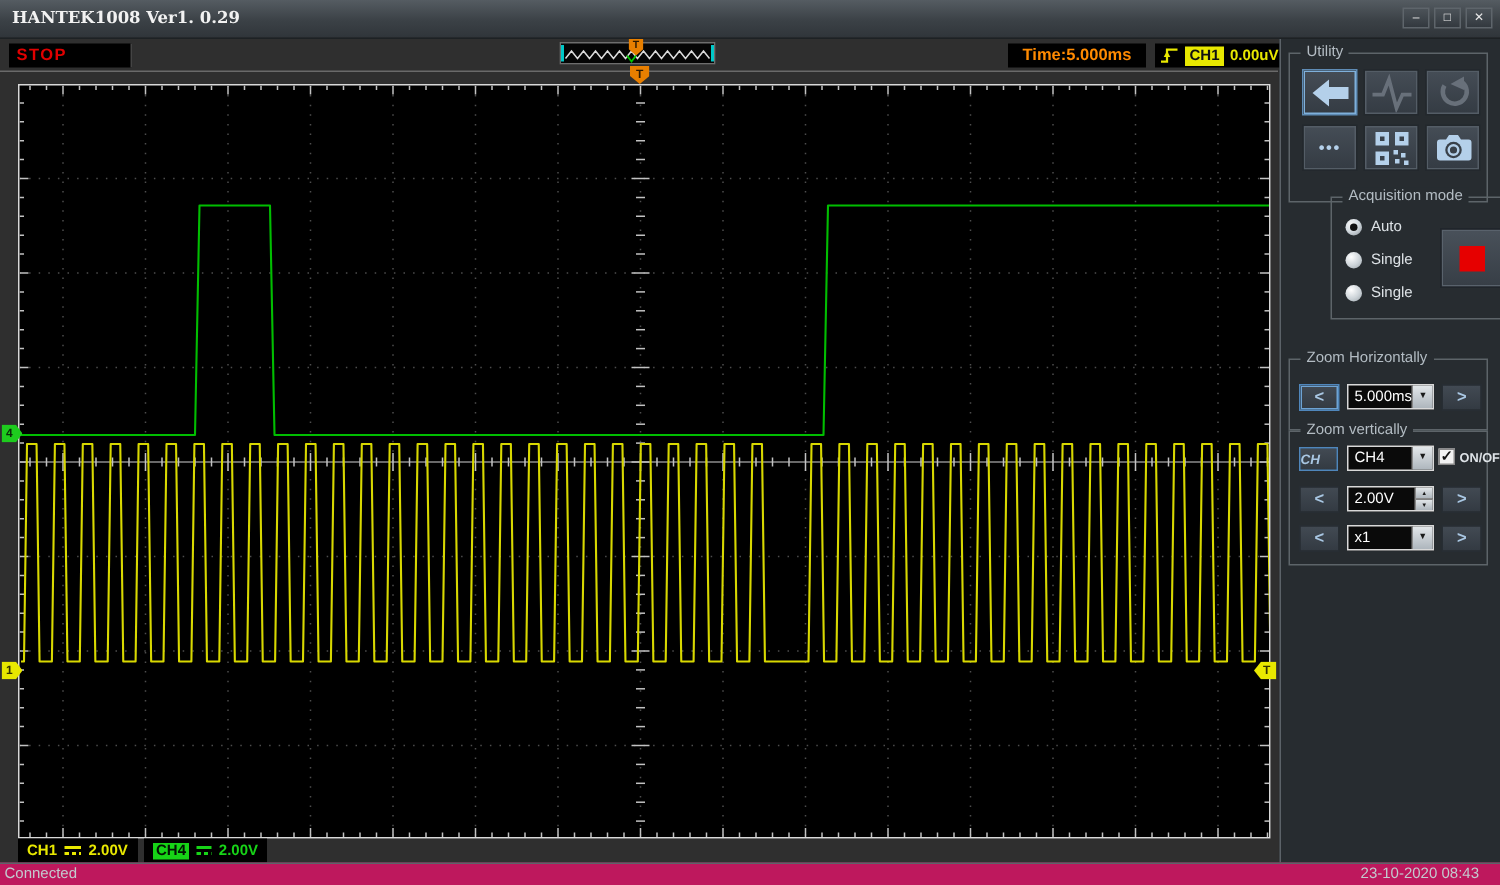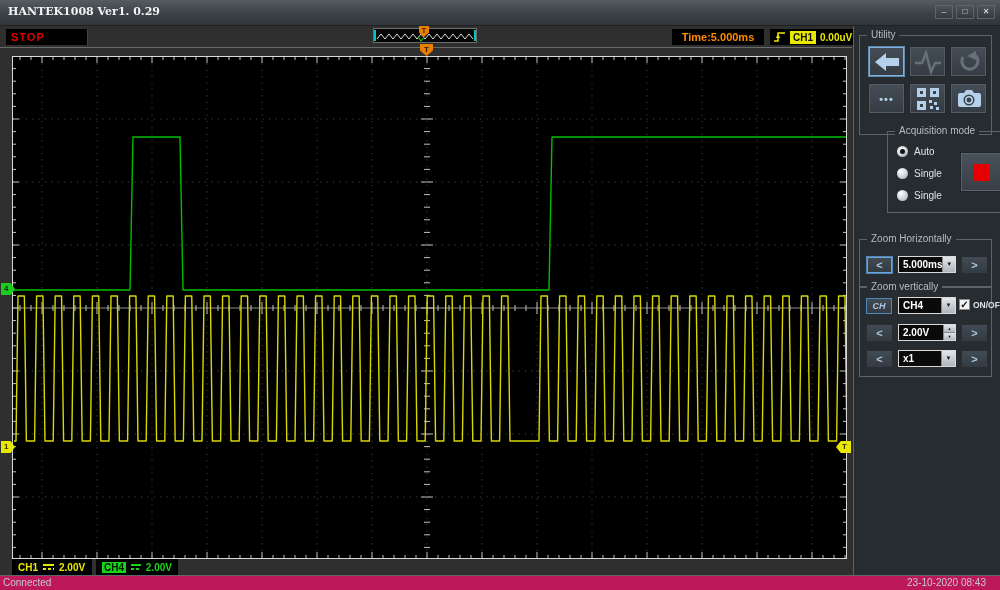--- a/index.html
+++ b/index.html
@@ -115,33 +115,33 @@
   .rec-inner { width:17px; height:17px; background:#e60000; }
 
   .navbtn { position:absolute; width:27px; height:18px;
     background:linear-gradient(#424a53,#333a42); border:1px solid #272d33;
     color:#a9c7e3; font-size:11px; font-weight:bold; text-align:center;
     line-height:16px; }
   .navbtn.hl { border-color:#4f86bb; box-shadow:inset 0 0 0 1px #6ea3d3; }
 
   .combo { position:absolute; height:17px; border:1px solid #d9d9d9;
     background:#0a0a0a; display:flex; }
-  .combo-val { flex:1; color:#fff; font-size:10px; font-weight:bold;
+  .combo-val { flex:1; color:#fff; font-size:10px; font-weight:normal;
     padding:2px 0 16px 4px; }
   .combo-arrow { width:14px; background:linear-gradient(#e3e7ea,#aeb6bd);
     border-left:1px solid #888; color:#1a1a1a; font-size:6px; text-align:center;
     line-height:15px; }
   .spin-col { width:12px; display:flex; flex-direction:column; border-left:1px solid #888; }
   .spin-btn { flex:1; background:linear-gradient(#e3e7ea,#aeb6bd); color:#1a1a1a;
     font-size:4px; text-align:center; line-height:7px; }
   .spin-btn + .spin-btn { border-top:1px solid #888; }
 
   .chbtn { position:absolute; width:26px; height:16px;
     background:linear-gradient(#424a53,#333a42); border:1px solid #4f86bb;
-    color:#a9c7e3; font-size:9px; font-weight:bold; text-align:center;
+    color:#a9c7e3; font-size:9px; font-weight:bold; 
     line-height:14px;font-style:italic; }
   .checkwrap { position:absolute; display:flex; align-items:center; gap:3px; }
   .checkbox { width:11px; height:11px; background:#f2f2f2; border:1px solid #888;
     color:#111; font-size:10px; line-height:10px; text-align:center; font-weight:bold; }
   .check-label { color:#dde2e6; font-size:8.5px; font-weight:bold; }
 
   
   .statusbar { position:absolute; left:0; top:575px; width:1000px; height:15px;
     background:#be185d; border-top:1px solid #5d646a; color:#c3cacf;
     font-size:10px; }

